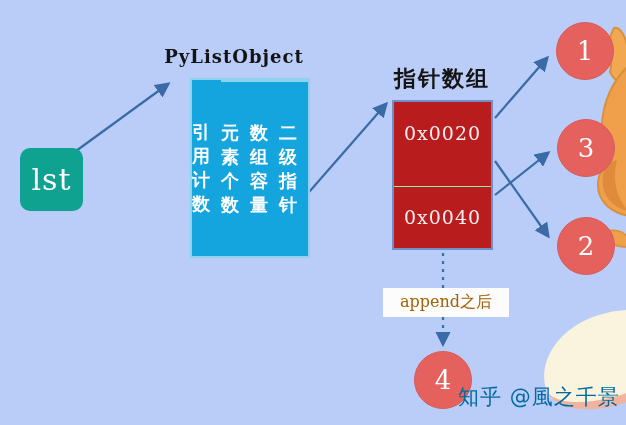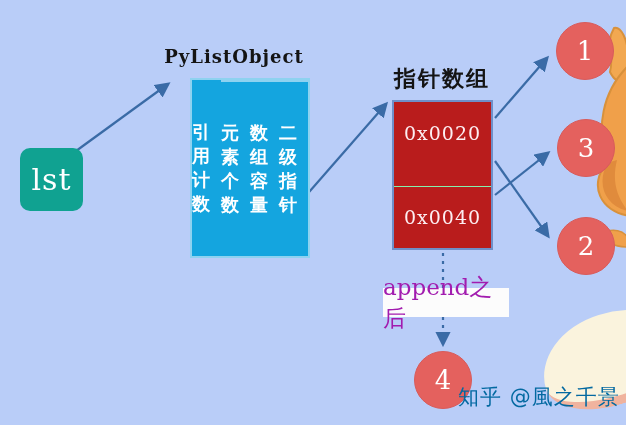--- a/index.html
+++ b/index.html
@@ -60,21 +60,21 @@
     display:flex; align-items:center; justify-content:center;
     color:#fff; font-size:26px;
   }
   .e1 { left:556px; top:22px;  }
   .e3 { left:557px; top:119px; }
   .e2 { left:557px; top:217px; }
   .e4 { left:414px; top:351px; }
   
   .append-label {
     position:absolute; left:383px; top:288px; width:126px; height:29px;
-    background:#fcfcfc; color:#a21caf; font-size:23px;
+    background:#fcfcfc; color:#a16207; font-size:16px;
     display:flex; align-items:center; justify-content:center;
   }
   
   .watermark {
     position:absolute; left:458px; top:383px;
     color:#0369a1; font-size:21px; letter-spacing:1px;
     font-family:"DejaVu Sans","Liberation Sans",sans-serif;
   }
   
   .arrows { position:absolute; left:0; top:0; width:626px; height:425px; pointer-events:none; }

